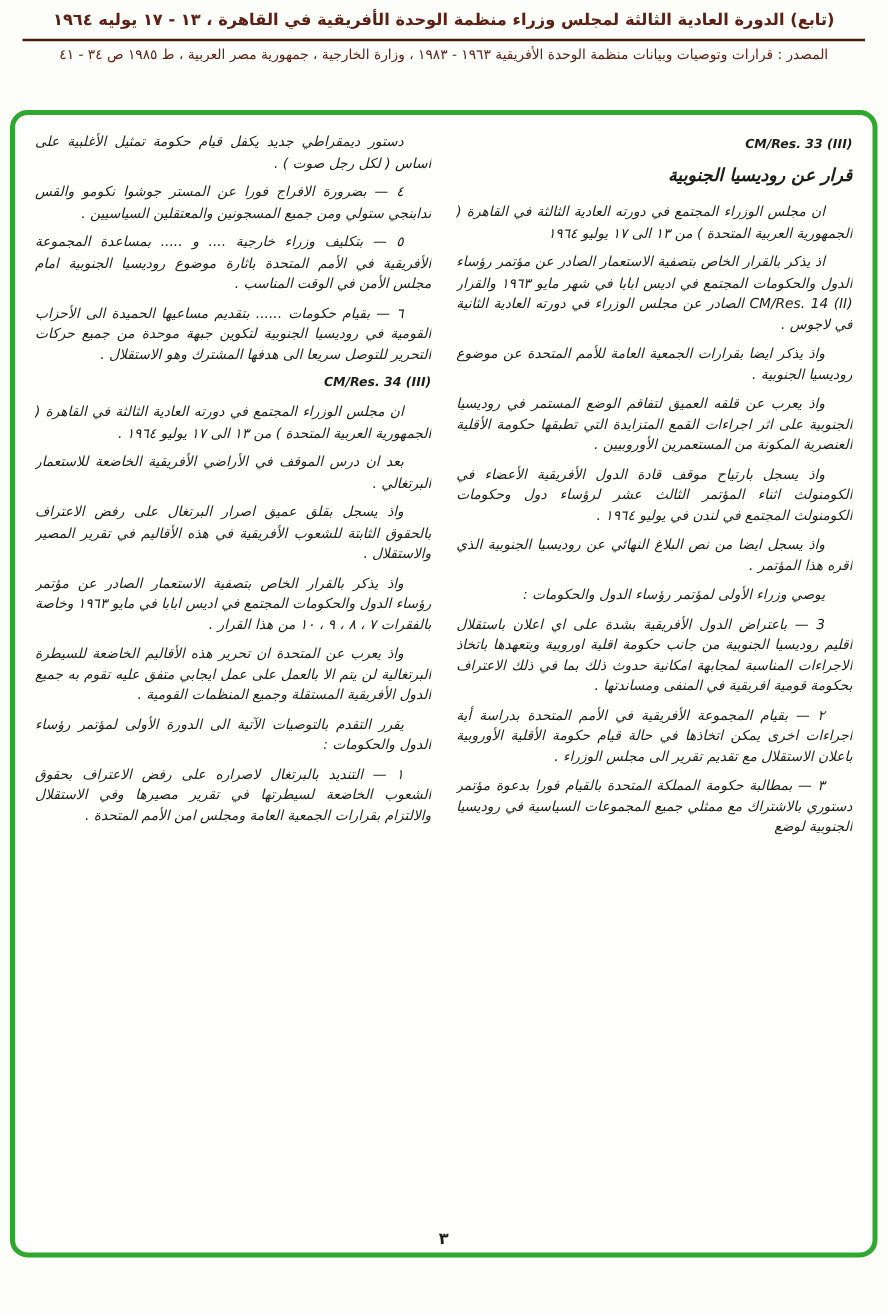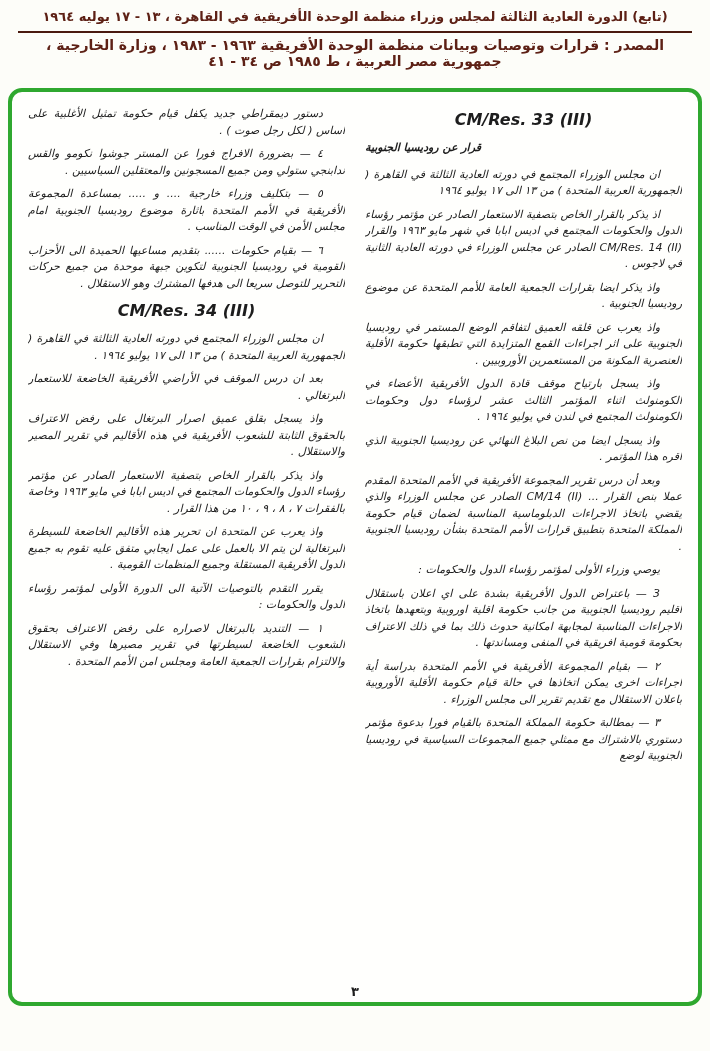--- a/index.html
+++ b/index.html
@@ -9,38 +9,38 @@
     font-family: "DejaVu Sans", sans-serif;
     direction: rtl;
     color: #1d1d1d;
   }
   .page { width: 710px; height: 1019px; position: relative; overflow: hidden; }
 
   
   .page-header { padding: 9px 14px 0; text-align: center; color: #5d2015; }
   .header-title { font-size: 13px; font-weight: bold; letter-spacing: 0.2px; }
   .header-rule { border: 0; border-top: 2px solid #4a1a10; margin: 7px 4px 4px; }
-  .header-source { font-size: 14px; font-weight: bold; }
+  .header-source { font-size: 11px; font-weight: normal; }
 
   
   .content-frame {
     position: absolute; top: 88px; left: 8px; right: 8px; bottom: 13px;
     border: 4px solid #2fa82f; border-radius: 14px;
     padding: 14px 16px 26px; overflow: hidden; background: #fffffd;
   }
 
   .columns { display: flex; gap: 20px; height: 100%; }
   .column { flex: 1; text-align: justify; font-size: 11px; line-height: 1.5; overflow: hidden; font-style: italic; }
 
   .para { margin: 0 0 7px; text-indent: 22px; }
   .ref {
-    direction: ltr; text-align: center; font-weight: bold;
-    font-size: 16px; margin: 2px 0 8px; text-indent: 0;
+    direction: ltr; text-align: right; font-weight: bold;
+    font-size: 10px; margin: 2px 0 8px; text-indent: 0;
   }
-  .res-title { font-size: 11px; font-weight: bold; text-align: left; margin: 4px 0 10px; text-indent: 0; }
+  .res-title { font-size: 14px; font-weight: bold; text-align: right; margin: 4px 0 10px; text-indent: 0; }
 
   .page-number {
     position: absolute; bottom: 3px; left: 0; right: 0;
     text-align: center; font-size: 13px; font-weight: bold; color: #1d1d1d;
   }
 </style>
 </head>
 <body>
 
 <div class="page">
@@ -56,21 +56,20 @@
 
       <section class="column column-right">
         <div class="ref">CM/Res. 33 (III)</div>
         <h2 class="res-title">قرار عن روديسيا الجنوبية</h2>
         <p class="para">ان مجلس الوزراء المجتمع في دورته العادية الثالثة في القاهرة ( الجمهورية العربية المتحدة ) من ١٣ الى ١٧ يوليو ١٩٦٤</p>
         <p class="para">اذ يذكر بالقرار الخاص بتصفية الاستعمار الصادر عن مؤتمر رؤساء الدول والحكومات المجتمع في اديس ابابا في شهر مايو ١٩٦٣ والقرار CM/Res. 14 (II) الصادر عن مجلس الوزراء في دورته العادية الثانية في لاجوس .</p>
         <p class="para">واذ يذكر ايضا بقرارات الجمعية العامة للأمم المتحدة عن موضوع روديسيا الجنوبية .</p>
         <p class="para">واذ يعرب عن قلقه العميق لتفاقم الوضع المستمر في روديسيا الجنوبية على اثر اجراءات القمع المتزايدة التي تطبقها حكومة الأقلية العنصرية المكونة من المستعمرين الأوروبيين .</p>
         <p class="para">واذ يسجل بارتياح موقف قادة الدول الأفريقية الأعضاء في الكومنولث اثناء المؤتمر الثالث عشر لرؤساء دول وحكومات الكومنولث المجتمع في لندن في يوليو ١٩٦٤ .</p>
         <p class="para">واذ يسجل ايضا من نص البلاغ النهائي عن روديسيا الجنوبية الذي اقره هذا المؤتمر .</p>
-        <p class="para">وبعد أن درس تقرير المجموعة الأفريقية في الأمم المتحدة المقدم عملا بنص القرار ... CM/14 (II) الصادر عن مجلس الوزراء والذي يقضي باتخاذ الاجراءات الدبلوماسية المناسبة لضمان قيام حكومة المملكة المتحدة بتطبيق قرارات الأمم المتحدة بشأن روديسيا الجنوبية .</p>
         <p class="para">يوصي وزراء الأولى لمؤتمر رؤساء الدول والحكومات :</p>
         <p class="para">3 — باعتراض الدول الأفريقية بشدة على اي اعلان باستقلال اقليم روديسيا الجنوبية من جانب حكومة اقلية اوروبية وبتعهدها باتخاذ الاجراءات المناسبة لمجابهة امكانية حدوث ذلك بما في ذلك الاعتراف بحكومة قومية افريقية في المنفى ومساندتها .</p>
         <p class="para">٢ — بقيام المجموعة الأفريقية في الأمم المتحدة بدراسة أية اجراءات اخرى يمكن اتخاذها في حالة قيام حكومة الأقلية الأوروبية باعلان الاستقلال مع تقديم تقرير الى مجلس الوزراء .</p>
         <p class="para">٣ — بمطالبة حكومة المملكة المتحدة بالقيام فورا بدعوة مؤتمر دستوري بالاشتراك مع ممثلي جميع المجموعات السياسية في روديسيا الجنوبية لوضع</p>
       </section>
 
       <section class="column column-left">
         <p class="para">دستور ديمقراطي جديد يكفل قيام حكومة تمثيل الأغلبية على اساس ( لكل رجل صوت ) .</p>
         <p class="para">٤ — بضرورة الافراج فورا عن المستر جوشوا نكومو والقس ندابنجي ستولي ومن جميع المسجونين والمعتقلين السياسيين .</p>
         <p class="para">٥ — بتكليف وزراء خارجية .... و ..... بمساعدة المجموعة الأفريقية في الأمم المتحدة باثارة موضوع روديسيا الجنوبية امام مجلس الأمن في الوقت المناسب .</p>

